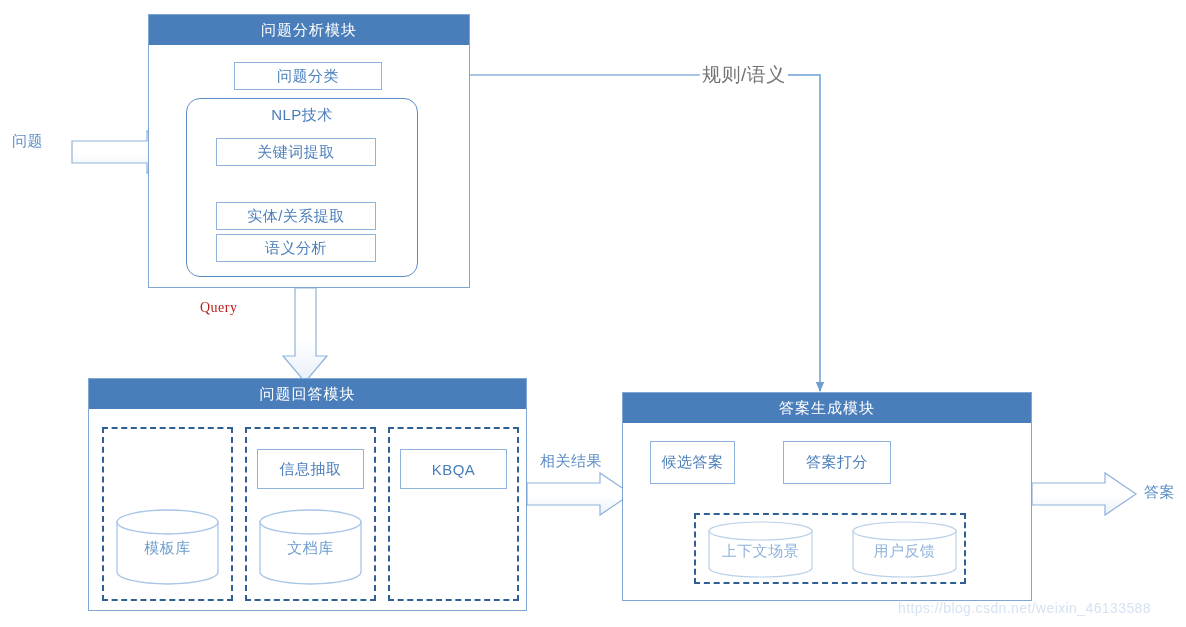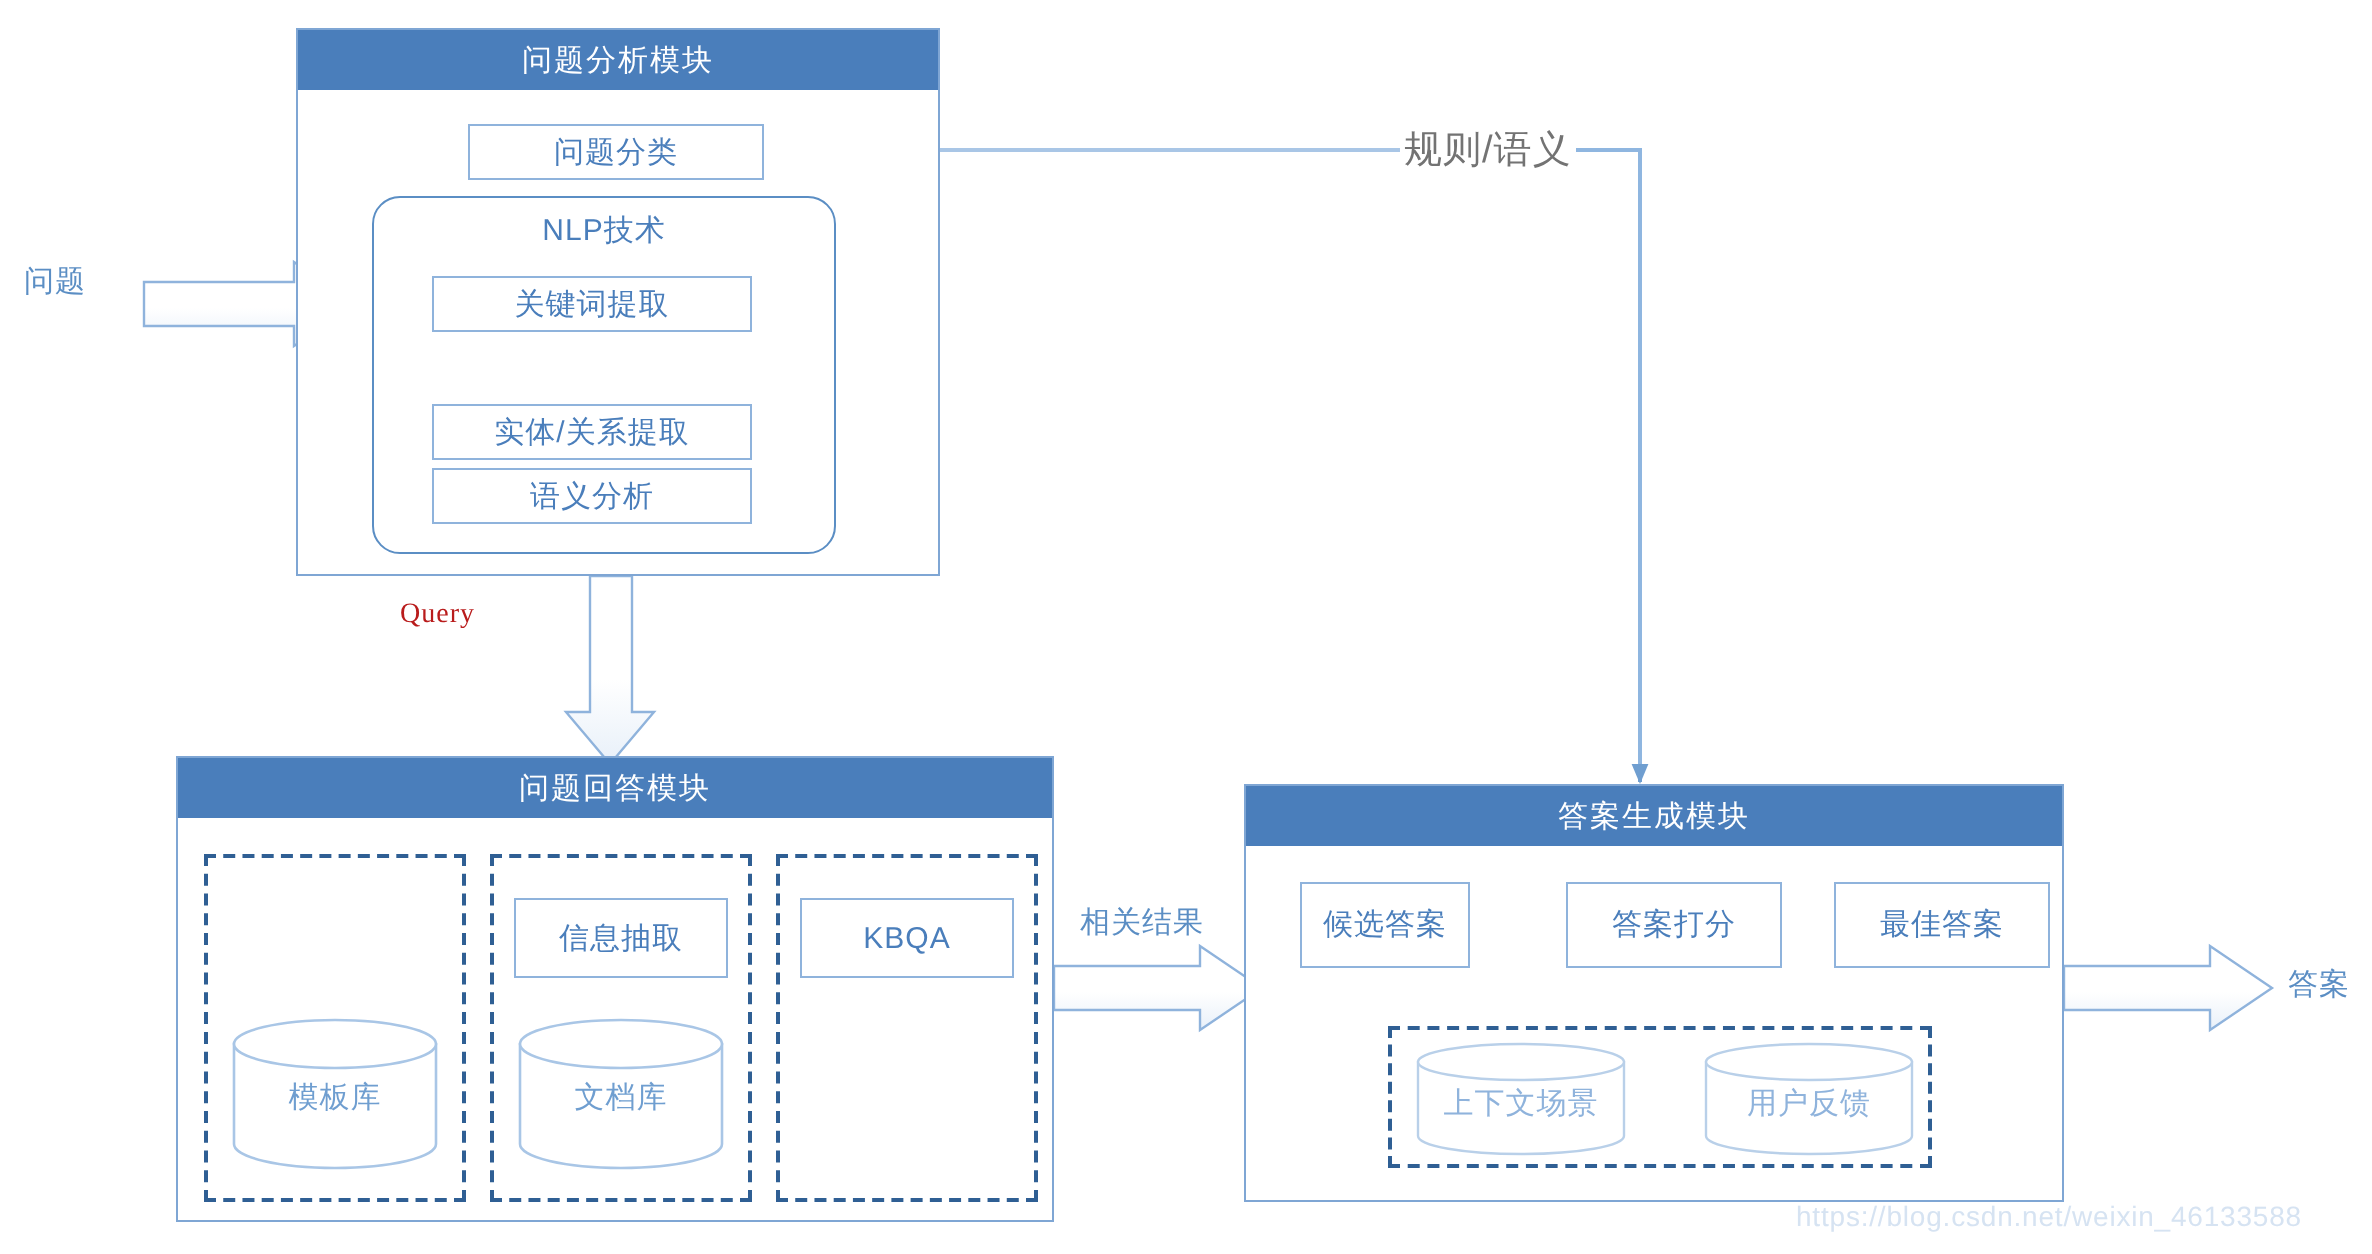--- a/index.html
+++ b/index.html
@@ -206,21 +206,20 @@
 
     <div class="dashbox thin" style="left:299px; top:48px; width:131px; height:174px;"></div>
     <div class="nbox" style="left:311px; top:70px; width:107px; height:40px;">KBQA</div>
   </div>
 
   <div class="module" style="left:622px; top:392px; width:410px; height:209px;">
     <div class="module-header">答案生成模块</div>
 
     <div class="nbox" style="left:27px; top:48px; width:85px; height:43px;text-align:center;">候选答案</div>
     <div class="nbox" style="left:160px; top:48px; width:108px; height:43px;">答案打分</div>
-    <div class="nbox" style="left:294px; top:48px; width:108px; height:43px;">最佳答案</div>
 
     <div class="dashbox thin" style="left:71px; top:120px; width:272px; height:71px;"></div>
 
     <div class="cyl soft" style="left:84px; top:128px; width:107px; height:57px;">
       <svg viewBox="0 0 107 57" width="107" height="57" xmlns="http://www.w3.org/2000/svg">
         <path d="M2,10 L2,47 A51.5,9 0 0 0 105,47 L105,10 Z" fill="#ffffff" stroke="#b9d0e9" stroke-width="1.2"></path>
         <ellipse cx="53.5" cy="10" rx="51.5" ry="9" fill="#ffffff" stroke="#b9d0e9" stroke-width="1.2"></ellipse>
       </svg>
       <div class="cyl-text">上下文场景</div>
     </div>

